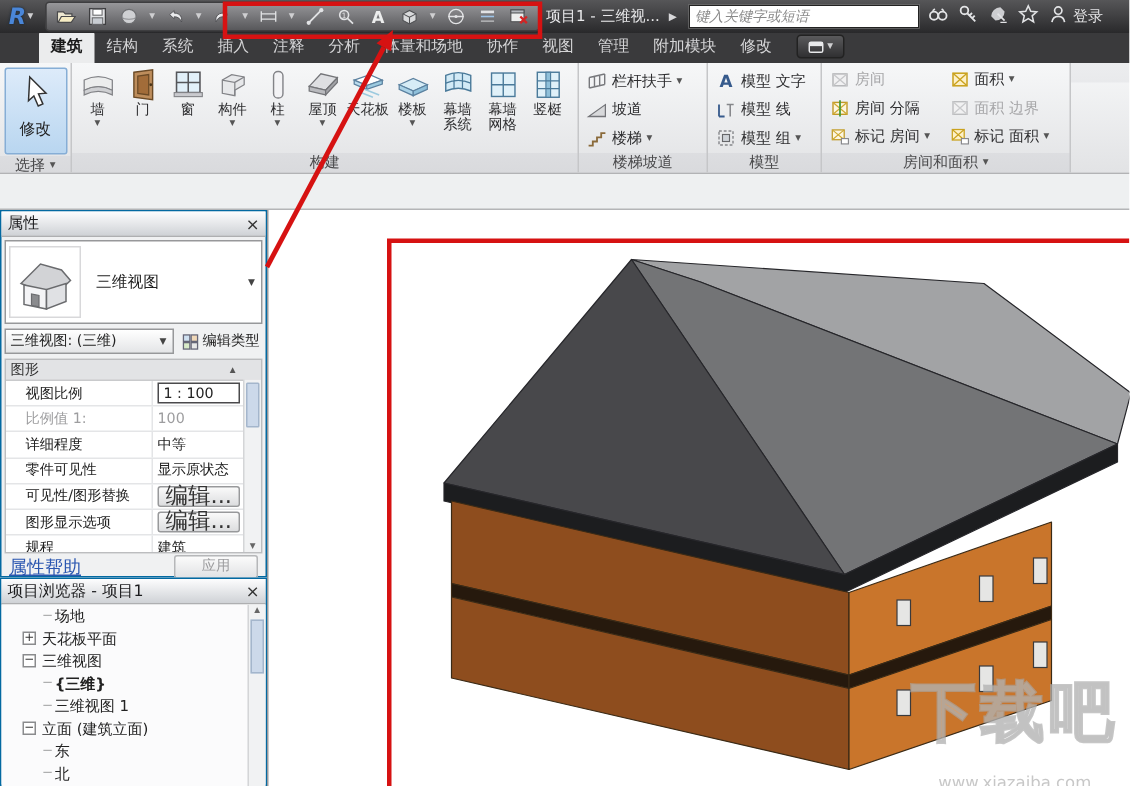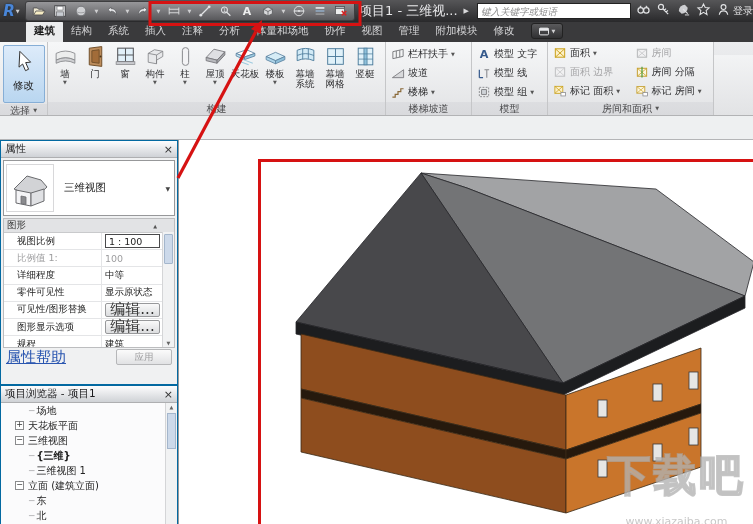--- a/index.html
+++ b/index.html
@@ -9,21 +9,21 @@
   .titlebar{position:absolute;left:0;top:0;width:753px;height:22px;
     background:linear-gradient(#565658,#29292b);display:flex;align-items:center;z-index:5}
   .app-btn{width:28px;height:22px;display:flex;align-items:center;justify-content:center;gap:1px;cursor:pointer}
   .app-r{font-weight:bold;font-style:italic;font-size:15px;color:#4a86d8;text-shadow:0 0 2px #123}
   .tiny-caret{font-size:5px;color:#cfcfd1;line-height:5px}
   .qat{display:flex;align-items:center;height:18px;margin-left:2px;padding:0 4px;gap:3px;
     background:linear-gradient(#97979a,#58585b);border:1px solid #3e3e40;border-radius:3px}
   .qat-btn{width:18px;height:16px;display:flex;align-items:center;justify-content:center;border-radius:2px}
   .qat-btn svg{width:14px;height:14px;display:block}
   .qcaret{width:7px;text-align:center}
-  .title-text{color:#e8e8ea;font-size:13px;margin-left:4px;white-space:nowrap}
+  .title-text{color:#e8e8ea;font-size:10px;margin-left:4px;white-space:nowrap}
   .title-flyout{color:#d8d8da;font-size:7px;margin-left:6px}
   .search-wrap{display:flex;align-items:center;margin-left:8px;gap:2px}
   .search-input{width:146px;height:14px;border:1px solid #222;font-size:9.5px;padding:0 3px;
     font-family:"DejaVu Sans",sans-serif}
   .search-input::placeholder{font-style:italic;color:#8a8a8a}
   .tb-icons{display:flex;align-items:center;margin-left:4px;gap:3px}
   .tb-ic{width:17px;height:17px;display:flex;align-items:center;justify-content:center}
   .tb-ic svg{width:15px;height:15px}
   .signin{color:#e4e4e6;font-size:10px;margin-left:1px;white-space:nowrap}
   
@@ -96,21 +96,21 @@
   .prop-row.disabled .prop-label,.prop-row.disabled .prop-value{color:#9d9d9f}
   .val-input{flex:1;height:12px;border:1px solid #4a4a4c;background:#fff;display:flex;align-items:center;
     padding:0 3px;font-size:9.5px}
   .val-btn{flex:1;max-width:62px;margin:0 auto;height:12px;font-size:15px;line-height:11px;color:#333;
     background:linear-gradient(#fafafa,#dcdddf);border:1px solid #98999b;border-radius:2px;
     text-align:center;cursor:pointer}
   .vscroll{position:absolute;right:0;top:13px;bottom:0;width:11px;background:#f1f2f3;border-left:1px solid #d4d5d7}
   .vthumb{position:absolute;left:1px;right:1px;top:2px;height:28px;background:#ccd9ea;border:1px solid #a4b6cc;border-radius:1px}
   .varrow{position:absolute;left:0;right:0;text-align:center;font-size:5px;color:#666}
   .prop-footer{height:18px;display:flex;align-items:center;padding:0 5px}
-  .help-link{font-size:15px;color:#2a56b0;text-decoration:underline;cursor:pointer}
+  .help-link{font-size:12px;color:#2a56b0;text-decoration:underline;cursor:pointer}
   .apply-btn{margin-left:auto;width:54px;height:14px;font-size:9.5px;color:#9c9c9e;text-align:center;line-height:13px;
     background:linear-gradient(#fbfbfb,#e1e2e4);border:1px solid #b6b7b9;border-radius:2px}
   #browser{top:245px;height:139px}
   .tree{position:relative;height:123px;overflow:hidden;background:#fbfbfc}
   .tree-row{height:15px;display:flex;align-items:center;font-size:10px;color:#222;white-space:nowrap;cursor:pointer}
   .tree-row.bold{font-weight:bold}
   .expander{width:9px;height:9px;box-sizing:border-box;border:1px solid #8a8b8d;background:#fff;
     font-size:8px;line-height:6.5px;text-align:center;color:#333;margin-right:4px;flex:none}
   .tree-dash{color:#a8a9ab;margin-right:2px;font-size:9px}
   .tree-scroll{position:absolute;right:0;top:0;bottom:0;width:11px;background:#f1f2f3;border-left:1px solid #d4d5d7}
@@ -497,20 +497,52 @@
             </svg>
           </span>
           <span>模型 组</span>
           <span class="bcaret">▼</span>
         </div>
       </div>
     <div class="rpanel-label">模型</div>
   </div>
   <div class="rpanel" style="width:166px">
     <div class="rpanel-content">
+      <div class="rowcol" id="room-col1" style="flex-direction:column;width:80px">
+          <div class="rowbtn disabled">
+            <span class="ic">
+              <svg viewBox="0 0 15 15">
+                <rect x="2.5" y="3.5" width="10" height="8.5" fill="#f1f1f2" stroke="#b2b3b5" stroke-width="1"></rect>
+                <path d="M2.5 3.5 L12.5 12 M12.5 3.5 L2.5 12" stroke="#c6c7c9" stroke-width="0.9"></path>
+              </svg>
+            </span>
+            <span>房间</span>
+          </div>
+          <div class="rowbtn">
+            <span class="ic">
+              <svg viewBox="0 0 15 15">
+                <rect x="2.5" y="3.5" width="10" height="8.5" fill="#fdf6e0" stroke="#c09a28" stroke-width="1"></rect>
+                <path d="M2.5 3.5 L12.5 12 M12.5 3.5 L2.5 12" stroke="#d0aa30" stroke-width="0.9"></path>
+                <path d="M7.5 2 L7.5 13.5" stroke="#4a9a3a" stroke-width="1.3"></path>
+              </svg>
+            </span>
+            <span>房间 分隔</span>
+          </div>
+          <div class="rowbtn">
+            <span class="ic">
+              <svg viewBox="0 0 15 15">
+                <rect x="2" y="2.8" width="8.5" height="7" fill="#fdf6e0" stroke="#c09a28" stroke-width="0.9"></rect>
+                <path d="M2 2.8 L10.5 9.8 M10.5 2.8 L2 9.8" stroke="#d0aa30" stroke-width="0.8"></path>
+                <rect x="8.5" y="9" width="5" height="3.8" fill="#fff" stroke="#85868a" stroke-width="0.8"></rect>
+              </svg>
+            </span>
+            <span>标记 房间</span>
+            <span class="bcaret">▼</span>
+          </div>
+        </div>
       <div class="rowcol" id="room-col2" style="flex-direction:column;width:82px">
           <div class="rowbtn">
             <span class="ic">
               <svg viewBox="0 0 15 15">
                 <rect x="2.5" y="3" width="10" height="9" fill="#fdf0c8" stroke="#caa21e" stroke-width="1.1"></rect>
                 <path d="M2.5 3 L12.5 12 M12.5 3 L2.5 12" stroke="#caa21e" stroke-width="1"></path>
               </svg>
             </span>
             <span>面积</span>
             <span class="bcaret">▼</span>
@@ -529,52 +561,20 @@
               <svg viewBox="0 0 15 15">
                 <rect x="2" y="2.5" width="8.5" height="7.5" fill="#fdf0c8" stroke="#caa21e" stroke-width="0.9"></rect>
                 <path d="M2 2.5 L10.5 10 M10.5 2.5 L2 10" stroke="#caa21e" stroke-width="0.8"></path>
                 <rect x="8.5" y="9" width="5" height="3.8" fill="#fff" stroke="#85868a" stroke-width="0.8"></rect>
               </svg>
             </span>
             <span>标记 面积</span>
             <span class="bcaret">▼</span>
           </div>
         </div>
-      <div class="rowcol" id="room-col1" style="flex-direction:column;width:80px">
-          <div class="rowbtn disabled">
-            <span class="ic">
-              <svg viewBox="0 0 15 15">
-                <rect x="2.5" y="3.5" width="10" height="8.5" fill="#f1f1f2" stroke="#b2b3b5" stroke-width="1"></rect>
-                <path d="M2.5 3.5 L12.5 12 M12.5 3.5 L2.5 12" stroke="#c6c7c9" stroke-width="0.9"></path>
-              </svg>
-            </span>
-            <span>房间</span>
-          </div>
-          <div class="rowbtn">
-            <span class="ic">
-              <svg viewBox="0 0 15 15">
-                <rect x="2.5" y="3.5" width="10" height="8.5" fill="#fdf6e0" stroke="#c09a28" stroke-width="1"></rect>
-                <path d="M2.5 3.5 L12.5 12 M12.5 3.5 L2.5 12" stroke="#d0aa30" stroke-width="0.9"></path>
-                <path d="M7.5 2 L7.5 13.5" stroke="#4a9a3a" stroke-width="1.3"></path>
-              </svg>
-            </span>
-            <span>房间 分隔</span>
-          </div>
-          <div class="rowbtn">
-            <span class="ic">
-              <svg viewBox="0 0 15 15">
-                <rect x="2" y="2.8" width="8.5" height="7" fill="#fdf6e0" stroke="#c09a28" stroke-width="0.9"></rect>
-                <path d="M2 2.8 L10.5 9.8 M10.5 2.8 L2 9.8" stroke="#d0aa30" stroke-width="0.8"></path>
-                <rect x="8.5" y="9" width="5" height="3.8" fill="#fff" stroke="#85868a" stroke-width="0.8"></rect>
-              </svg>
-            </span>
-            <span>标记 房间</span>
-            <span class="bcaret">▼</span>
-          </div>
-        </div>
     </div>
     <div class="rpanel-label"><span>房间和面积</span> <span class="lbl-caret">▼</span></div>
   </div>
   <div class="rpanel opening" style="flex:1;border-right:none">
     <div class="rpanel-label"></div>
   </div>
 </div>
 
 <div class="optionsbar"></div>
 
@@ -589,20 +589,35 @@
       <span class="type-house">
         <svg viewBox="0 0 46 46">
             <path d="M7 24 L20 11 L34 15 L40 22 L28 33 Z" fill="#d2d3d6" stroke="#6a6b6e" stroke-width="1"></path>
             <path d="M9 25 L9 38 L24 41 L24 28 Z" fill="#f4f4f6" stroke="#6a6b6e" stroke-width="1"></path>
             <path d="M24 28 L24 41 L37 36 L37 24 Z" fill="#e0e1e4" stroke="#6a6b6e" stroke-width="1"></path>
             <path d="M14 31 L14 38.5 L19 39.5 L19 32 Z" fill="#8a8b8e" stroke="#6a6b6e" stroke-width="0.8"></path>
           </svg>
       </span>
       <span class="type-label">三维视图</span>
       <span class="sel-caret">▼</span>
+    </div>
+    <div class="combo-row">
+      <div class="combo">
+        <span>三维视图: (三维)</span>
+        <span class="sel-caret" style="margin-left:auto">▼</span>
+      </div>
+      <div class="edit-type">
+        <svg viewBox="0 0 14 14">
+            <rect x="1.5" y="1.5" width="5" height="5" fill="#cfe0f0" stroke="#667"></rect>
+            <rect x="7.5" y="1.5" width="5" height="5" fill="#f0d8b8" stroke="#667"></rect>
+            <rect x="1.5" y="7.5" width="5" height="5" fill="#d8eac8" stroke="#667"></rect>
+            <rect x="7.5" y="7.5" width="5" height="5" fill="#e8e8e8" stroke="#667"></rect>
+          </svg>
+        <span>编辑类型</span>
+      </div>
     </div>
     <div class="prop-grid">
       <div class="sec-header">
         <span>图形</span>
         <span class="sec-caret">▲</span>
       </div>
       <div id="prop-rows">
           <div class="prop-row">
             <div class="prop-label">视图比例</div>
             <div class="prop-value">

